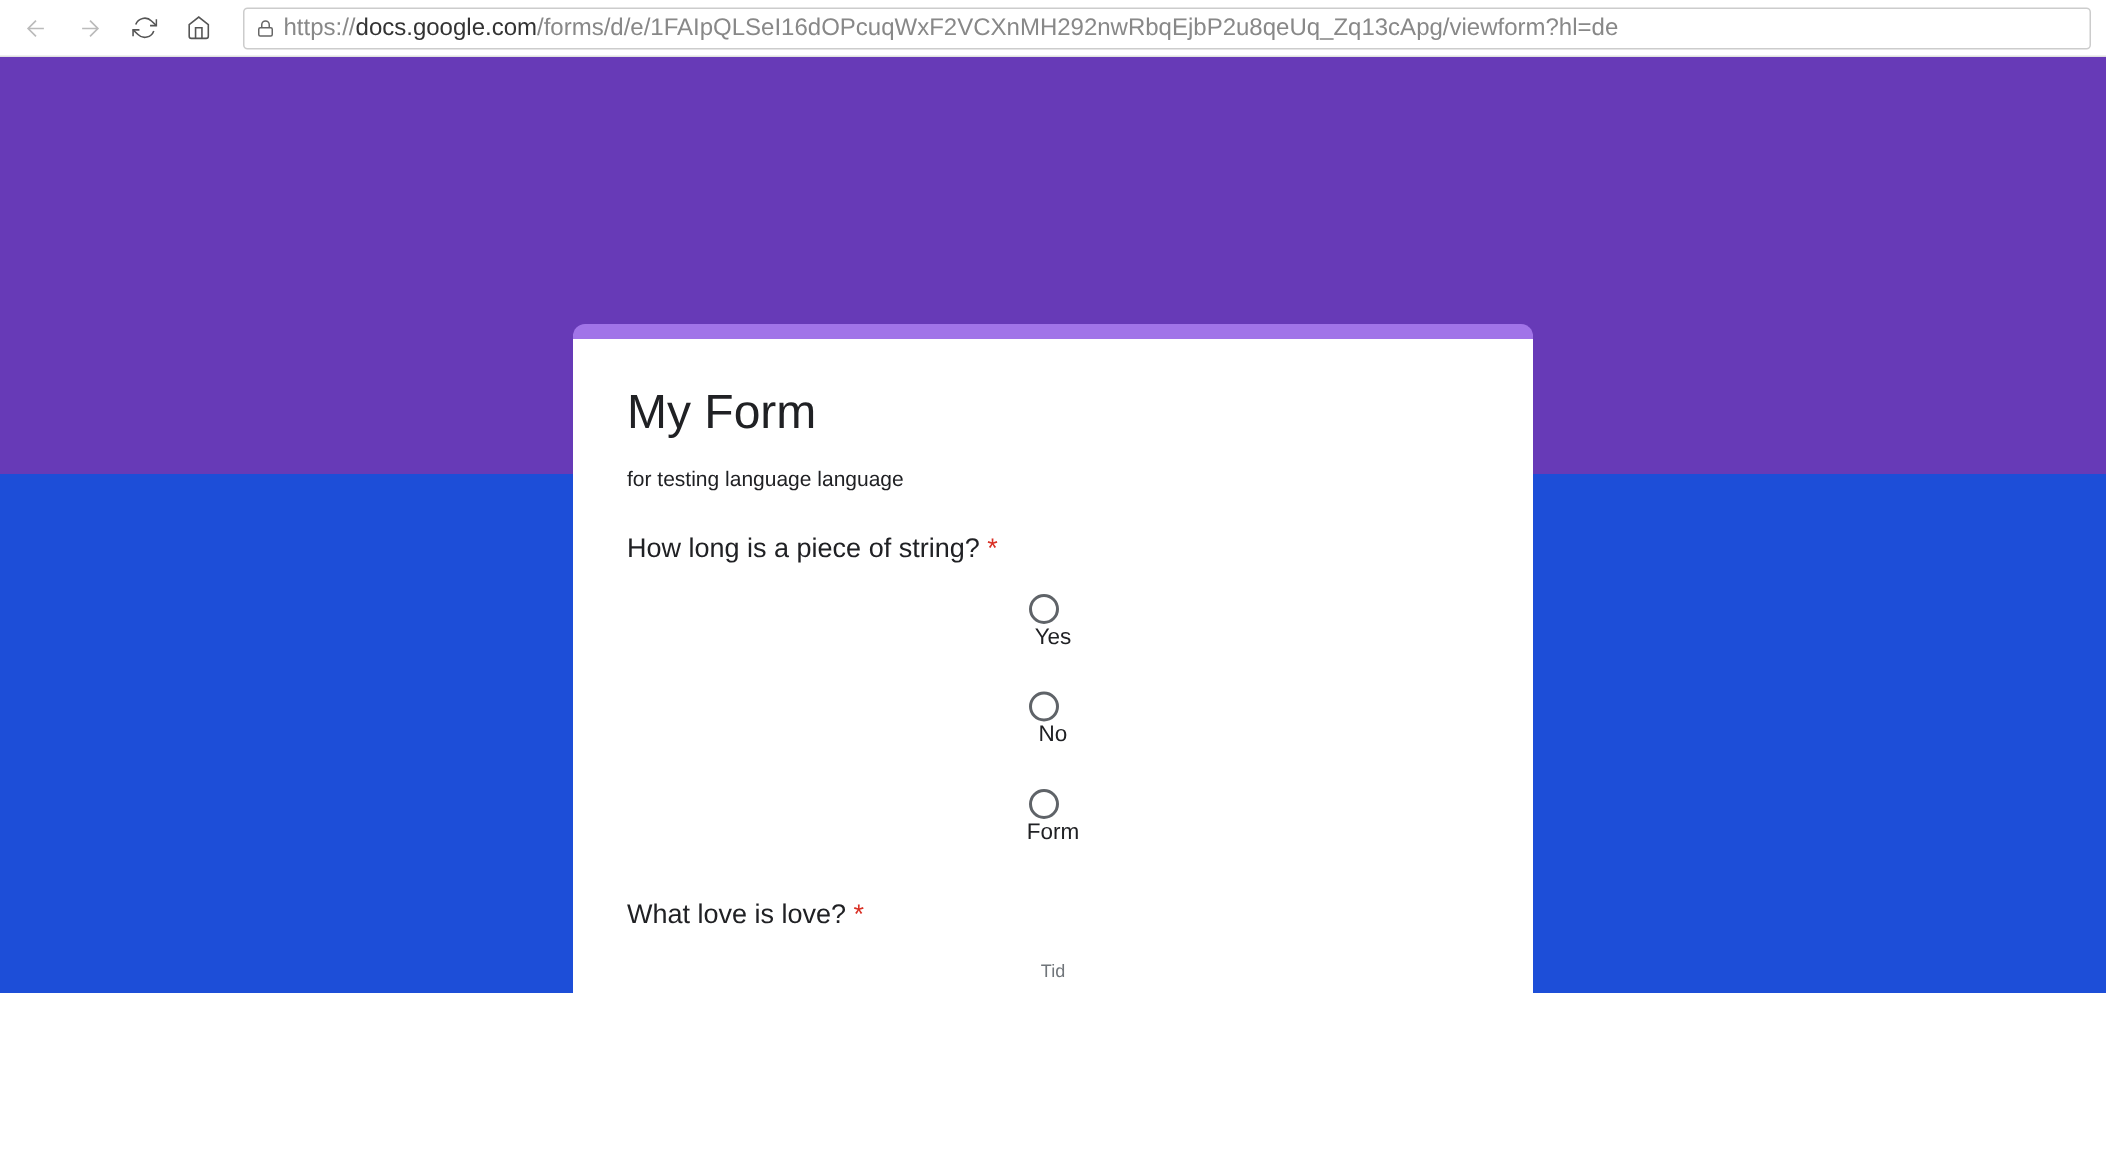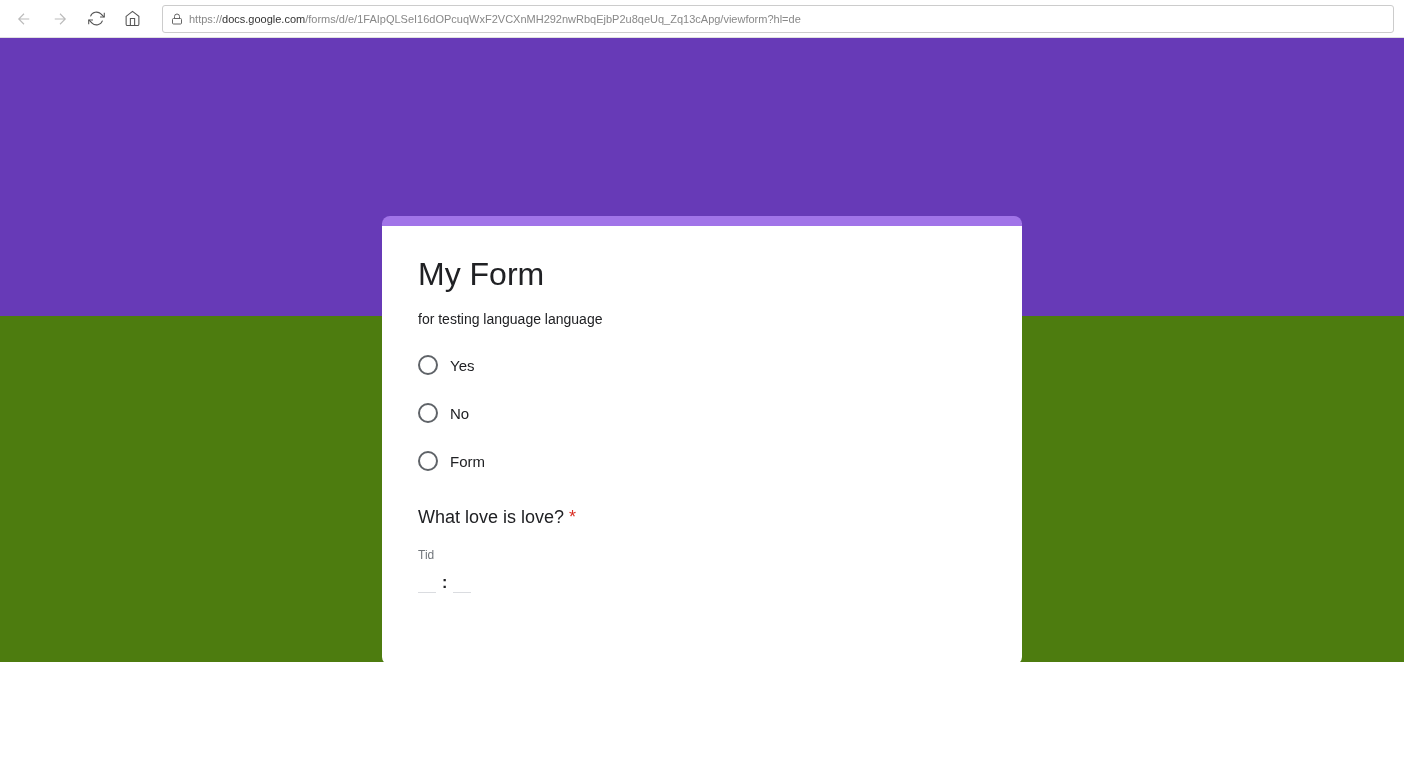--- a/index.html
+++ b/index.html
@@ -36,40 +36,40 @@
     }
     .address-bar {
       flex: 1;
       height: 28px;
       border: 1px solid #ccc;
       border-radius: 3px;
       display: flex;
       align-items: center;
       padding: 0 8px;
       margin-left: 8px;
-      font-size: 11px;
+      font-size: 16px;
     }
     .lock-icon {
       color: #666;
       margin-right: 6px;
       display: flex;
       align-items: center;
     }
     .url-text {
       color: #888;
       white-space: nowrap;
       overflow: hidden;
     }
     .url-text .domain {
       color: #333;
     }
     .page-container {
       height: 624px;
       overflow-y: auto;
-      background: #4d7c0f;
+      background: #1d4ed8;
     }
     .purple-header {
       background: #673ab7;
       height: 278px;
       width: 100%;
     }
     .form-wrapper {
       max-width: 640px;
       margin: 0 auto;
       position: relative;
@@ -104,40 +104,42 @@
       margin-bottom: 20px;
     }
     .required-star {
       color: #d93025;
     }
     .radio-option {
       display: flex;
       align-items: center;
       margin-bottom: 28px;
       cursor: pointer;
+      flex-direction: column;
     }
     .radio-circle {
       width: 20px;
       height: 20px;
       border: 2px solid #5f6368;
       border-radius: 50%;
       margin-right: 12px;
       flex-shrink: 0;
     }
     .radio-label {
       font-size: 15px;
       color: #202124;
     }
     .question-block {
       margin-bottom: 36px;
     }
     .time-label {
       font-size: 12px;
       color: #70757a;
       margin-bottom: 10px;
+      text-align: center;
     }
     .time-inputs {
       display: flex;
       align-items: center;
       gap: 6px;
     }
     .time-field {
       width: 18px;
       border: none;
       border-bottom: 1px solid #dadce0;
@@ -192,20 +194,23 @@
 </div>
 
 <div class="page-container">
   <div class="purple-header"></div>
   <div class="form-wrapper">
     <div class="form-card">
       <h1 class="form-title">My Form</h1>
       <div class="form-description">for testing language language</div>
 
       <div class="question-block">
+        <div class="question-title">
+          <span>How long is a piece of string? </span><span class="required-star">*</span>
+        </div>
         <div class="radio-option">
           <div class="radio-circle"></div>
           <div class="radio-label">Yes</div>
         </div>
         <div class="radio-option">
           <div class="radio-circle"></div>
           <div class="radio-label">No</div>
         </div>
         <div class="radio-option">
           <div class="radio-circle"></div>

